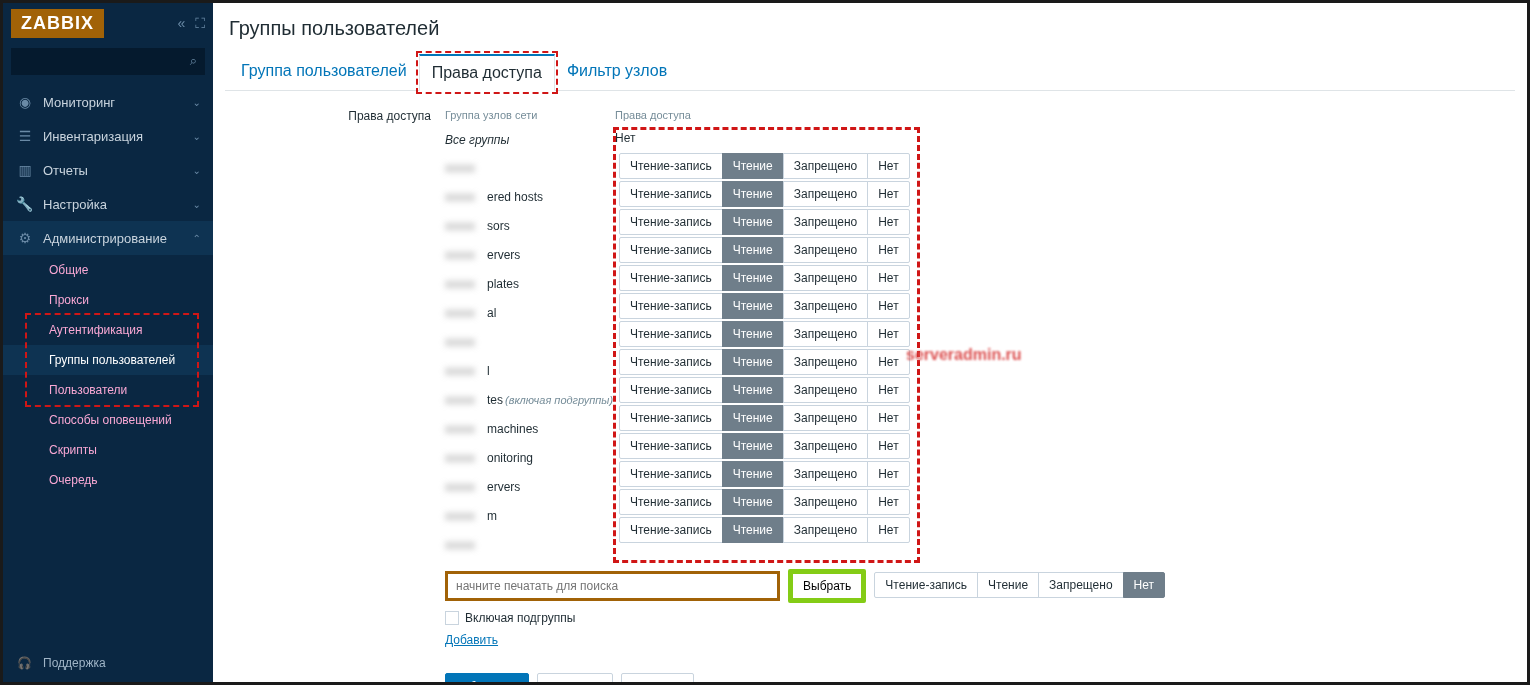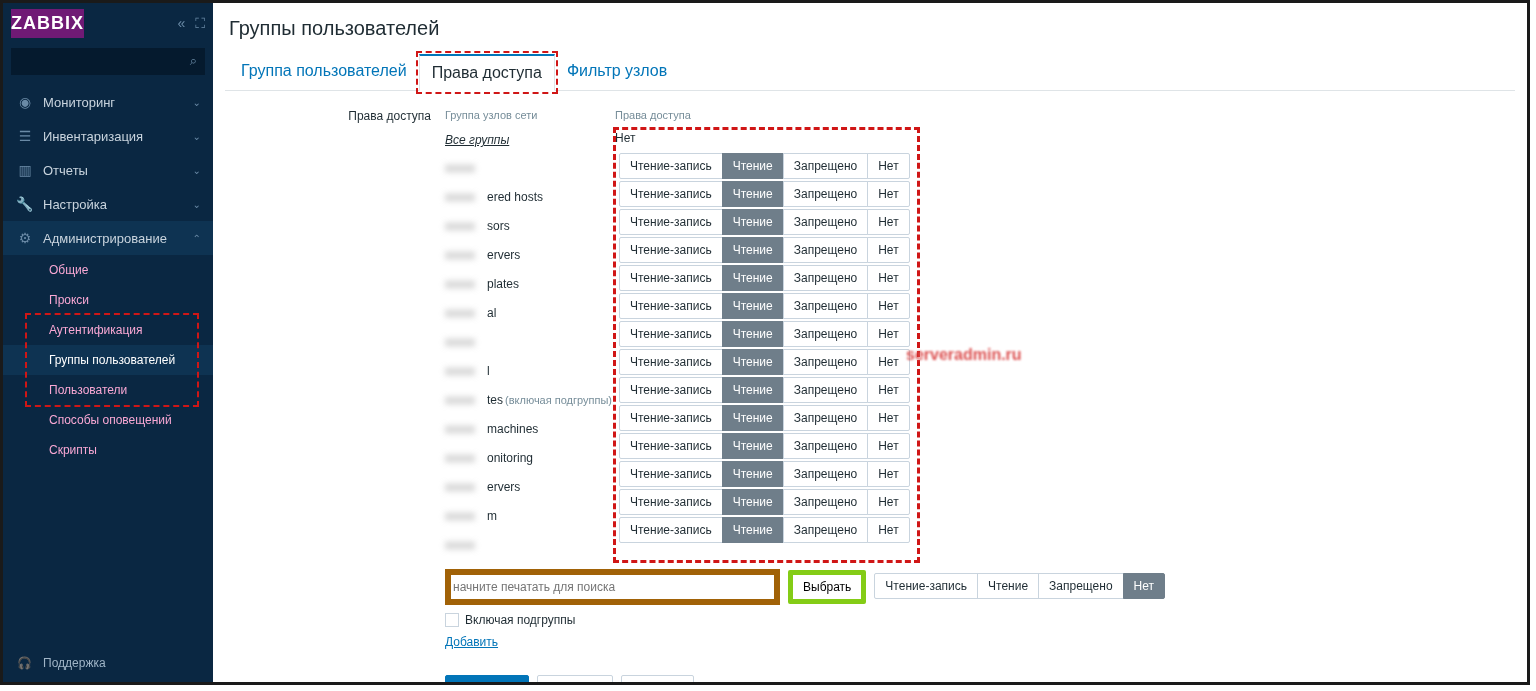--- a/index.html
+++ b/index.html
@@ -1,20 +1,20 @@
 <!DOCTYPE html>
 <html><head>
 <meta charset="utf-8">
 <style>
 * { box-sizing: border-box; margin: 0; padding: 0; }
 body { font-family: Arial, Helvetica, sans-serif; font-size: 13px; color: #1f2c33; background: #fff; border: 3px solid #1a1a1a; width: 1530px; height: 685px; overflow: hidden; }
 .layout { display: flex; height: 100%; }
 .sidebar { width: 210px; background: #0a2742; color: #c9d4de; display: flex; flex-direction: column; }
 .brand-row { display: flex; align-items: center; padding: 6px 8px; }
-.brand { background: #701a75; color: #fff; font-weight: bold; font-size: 18px; padding: 4px 0; letter-spacing: 1px; }
+.brand { background: #a16207; color: #fff; font-weight: bold; font-size: 18px; padding: 4px 10px; letter-spacing: 1px; }
 .brand-icons { margin-left: auto; display: flex; gap: 10px; color: #6a8aa6; font-size: 14px; }
 .search-row { padding: 4px 8px 10px; }
 .search-box { width: 100%; background: #051a2e; border: none; color: #c9d4de; padding: 6px 8px; }
 .search-wrap { position: relative; }
 .search-ic { position: absolute; right: 8px; top: 5px; color: #6a8aa6; font-size: 13px; }
 .nav-item { display: flex; align-items: center; padding: 9px 12px; cursor: pointer; color: #c9d4de; font-size: 13px; }
 .nav-item .ic { width: 20px; text-align: center; margin-right: 8px; color: #6a8aa6; font-size: 14px; }
 .nav-item .chev { margin-left: auto; font-size: 10px; color: #6a8aa6; }
 .nav-item.expanded { background: #0e3352; }
 .sub-items { background: #0a2742; }
@@ -34,37 +34,37 @@
 .form-row { display: flex; align-items: flex-start; margin-bottom: 14px; }
 .form-label { width: 100px; text-align: right; padding-right: 14px; padding-top: 2px; color: #1f2c33; font-size: 12px; }
 .form-content { flex: 1; max-width: 720px; }
 
 .perm-table { display: flex; }
 .perm-col-group { width: 170px; }
 .perm-col-head { color: #768d99; font-size: 11px; padding: 2px 0 6px; }
 .perm-group-name { height: 29px; display: flex; align-items: center; font-size: 12px; color: #1f2c33; }
 .perm-group-name .blur { filter: blur(3px); color: #888; }
 .perm-group-name .suffix { margin-left: 12px; }
-.perm-group-name .ital { color: #768d99; font-size: 11px; margin-left: 2px; }
+.perm-group-name .ital { font-style: italic; color: #768d99; font-size: 11px; margin-left: 2px; }
 
 .perm-col-rights { position: relative; }
 .perm-head-all { font-size: 12px; padding: 4px 0; }
 .perm-btn-row { display: inline-flex; border-radius: 2px; margin-bottom: 2px; }
 .perm-btn { border: 1px solid #c9d4de; background: #fff; padding: 5px 10px; font-size: 12px; color: #1f2c33; cursor: pointer; margin-left: -1px; }
 .perm-btn:first-child { margin-left: 0; border-radius: 2px 0 0 2px; }
 .perm-btn:last-child { border-radius: 0 2px 2px 0; }
 .perm-btn.sel { background: #6f7e8a; color: #fff; border-color: #6f7e8a; }
 .perm-rights-wrap { padding: 4px; }
 
 .perm-dashed-box { position: absolute; border: 3px dashed #d01616; top: 20px; left: -2px; right: -6px; bottom: -4px; pointer-events: none; }
 .nav-dashed-box { position: relative; }
 .nav-dashed-overlay { position: absolute; border: 2px dashed #d01616; top: -2px; left: 22px; right: 14px; bottom: -2px; pointer-events: none; }
 
 .search-line { display: flex; gap: 8px; margin-top: 10px; align-items: center; }
-.search-input { flex: 1; border: 6px solid #a16207; padding: 5px 2px; font-size: 12px; }
+.search-input { flex: 1; border: 3px solid #a16207; padding: 5px 8px; font-size: 12px; }
 .small-btn { border: 5px solid #84cc16; background: #fff; padding: 5px 10px; font-size: 12px; cursor: pointer; border-radius: 2px; }
 
 .chk-row { margin-top: 8px; font-size: 12px; display: flex; align-items: center; gap: 6px; }
 .chk { width: 14px; height: 14px; border: 1px solid #c9d4de; }
 .link-add { color: #0275b8; font-size: 12px; text-decoration: underline; cursor: pointer; display: inline-block; margin-top: 8px; }
 
 .btn-row { margin-top: 26px; margin-left: 220px; display: flex; gap: 8px; }
 .btn { border-radius: 2px; padding: 6px 14px; font-size: 12px; cursor: pointer; border: 1px solid #c9d4de; background: #fff; }
 .btn.primary { background: #0275b8; color: #fff; border-color: #0275b8; }
 
@@ -118,20 +118,21 @@
       <div class="sub-item">Общие</div>
       <div class="sub-item">Прокси</div>
       <div class="nav-dashed-box">
         <div class="sub-item">Аутентификация</div>
         <div class="sub-item active">Группы пользователей</div>
         <div class="sub-item">Пользователи</div>
         <div class="nav-dashed-overlay"></div>
       </div>
       <div class="sub-item">Способы оповещений</div>
       <div class="sub-item">Скрипты</div>
+      <div class="sub-item">Очередь</div>
     </div>
     <div class="support">
       <span class="ic">🎧</span>
       <span>Поддержка</span>
     </div>
   </div>
 
   <div class="main main-wrap">
     <div class="page-title">Группы пользователей</div>
     <div class="tabs-row">
@@ -140,21 +141,21 @@
       <div class="tab">Фильтр узлов</div>
     </div>
 
     <div class="form-area">
       <div class="form-row">
         <div class="form-label">Права доступа</div>
         <div class="form-content">
           <div class="perm-table">
             <div class="perm-col-group">
               <div class="perm-col-head">Группа узлов сети</div>
-              <div class="perm-group-name" style="font-style:italic;height:26px;text-decoration:underline;">Все группы</div>
+              <div class="perm-group-name" style="font-style:italic;height:26px;">Все группы</div>
               <div id="group-names">
                   <div class="perm-group-name">
                     <span class="blur">xxxxx</span>
                   </div>
                   <div class="perm-group-name">
                     <span class="blur">xxxxx</span>
                     <span class="suffix">ered hosts</span>
                   </div>
                   <div class="perm-group-name">
                     <span class="blur">xxxxx</span>

